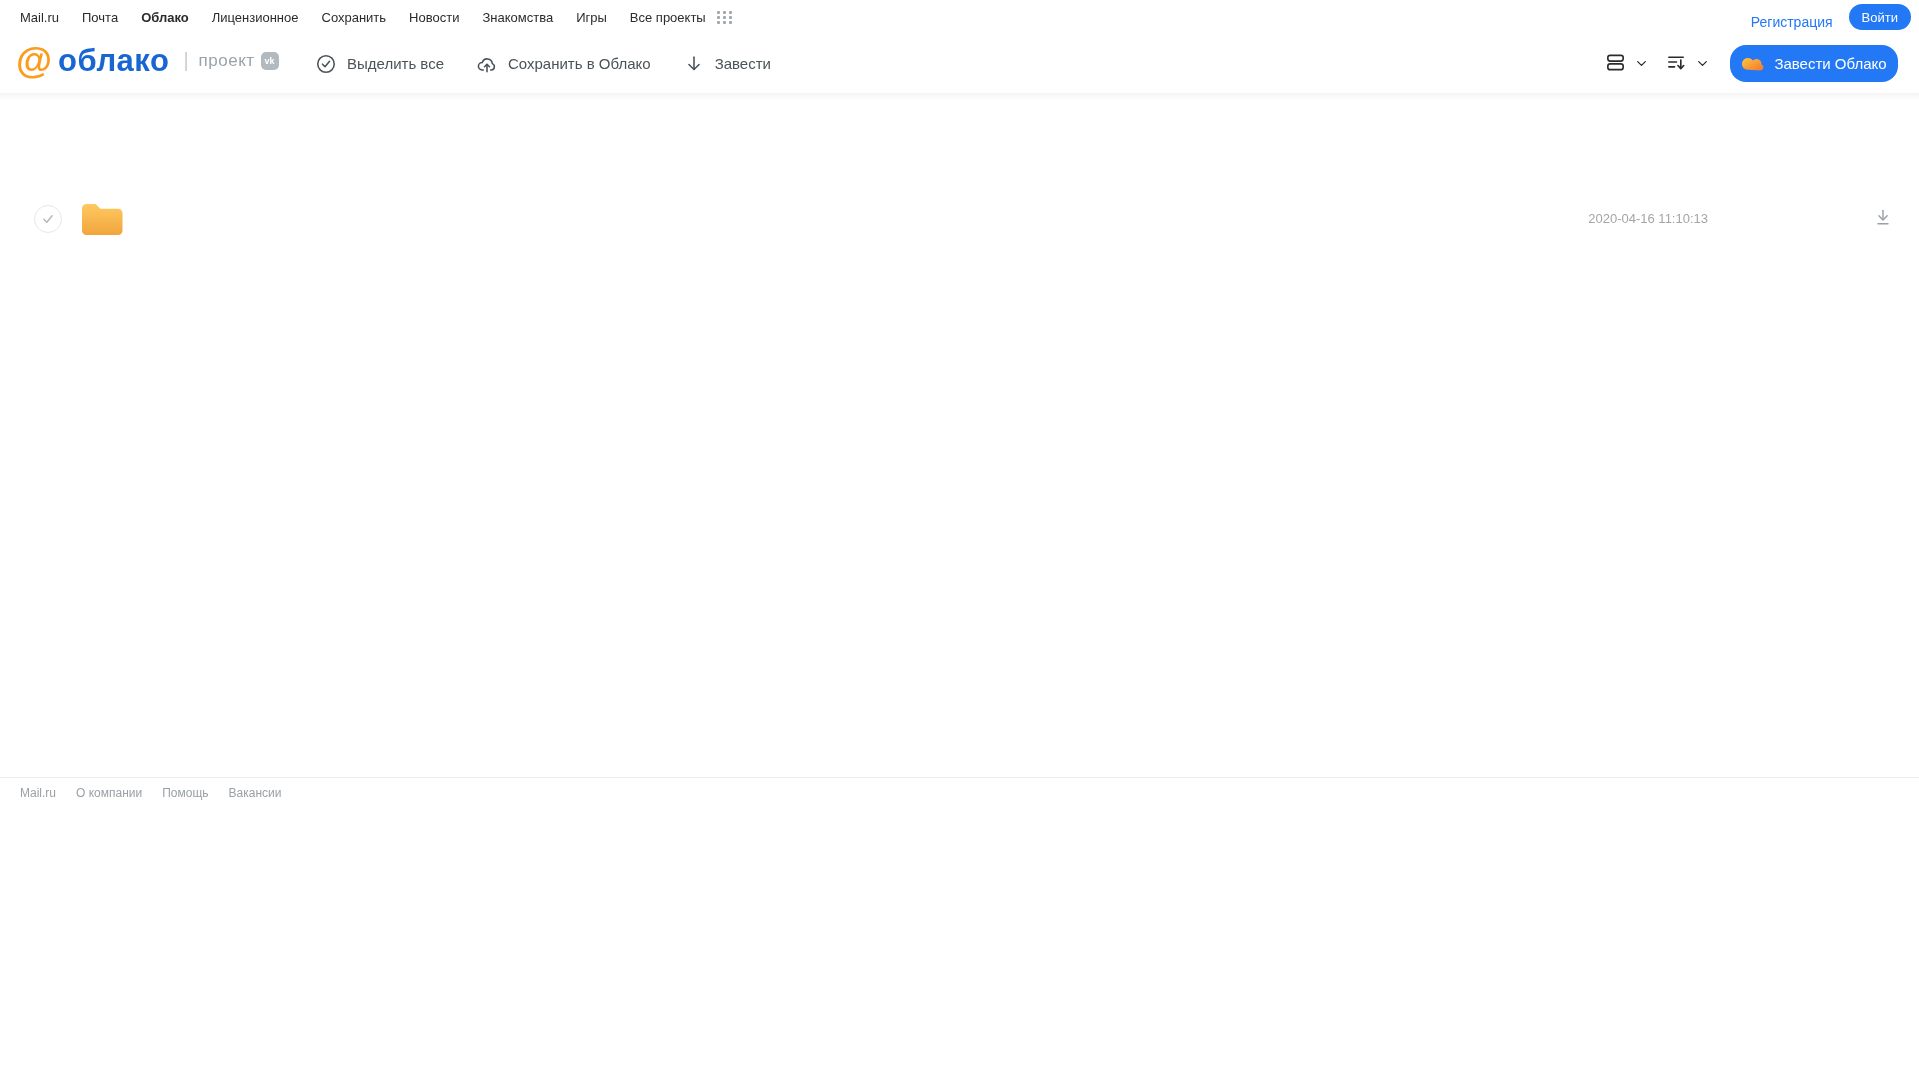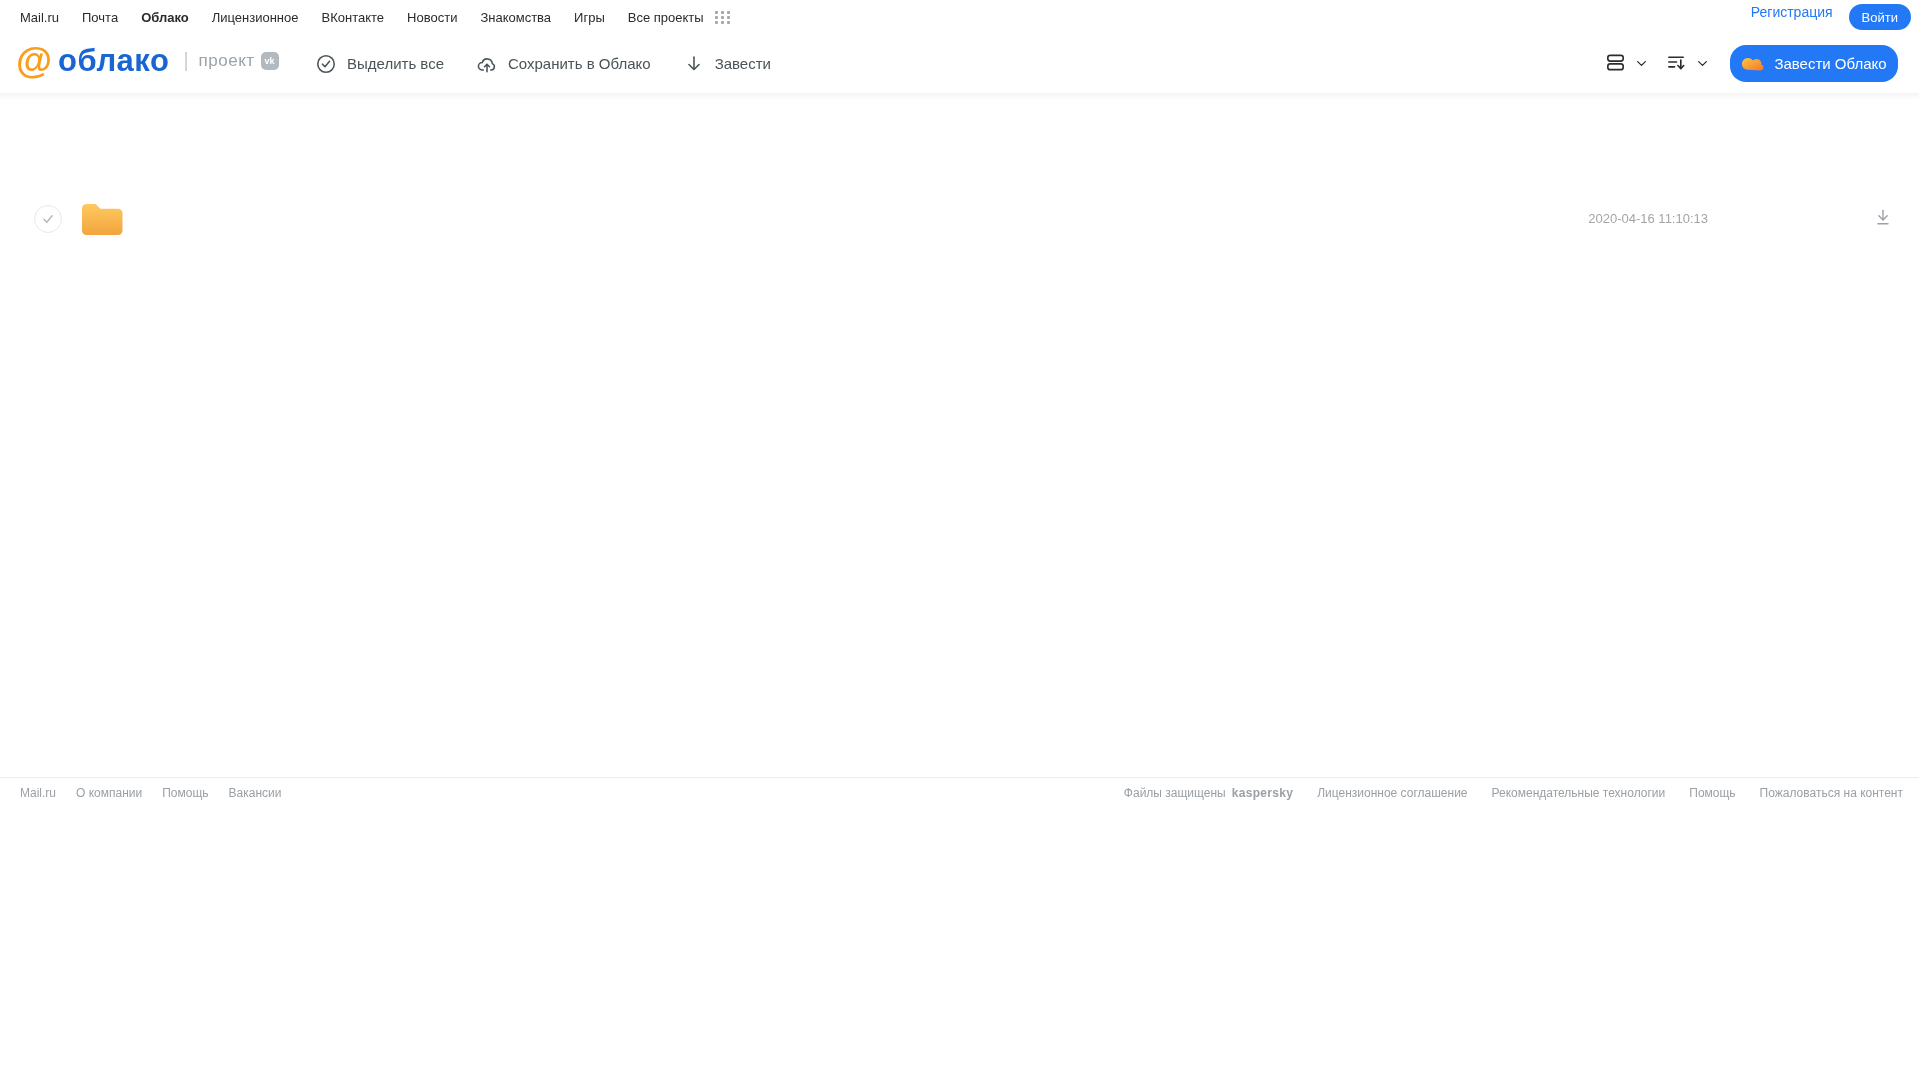--- a/index.html
+++ b/index.html
@@ -7,21 +7,21 @@
   .page { position:relative; width:1919px; height:807px; background:#fff;text-decoration:underline; }
 
   
   .topnav { position:absolute; top:0; left:0; width:100%; height:34px; display:flex; align-items:center; padding:0 8px 0 20px; }
   .topnav-links { display:flex; align-items:center; gap:23px; }
   .topnav-links a { font-size:13px; color:#2b2b2b; text-decoration:none; white-space:nowrap; cursor:pointer; }
   .topnav-links a.active { font-weight:700; }
   .grid-icon { display:grid; grid-template-columns:repeat(3,4px); grid-gap:2px; margin-left:-12px; cursor:pointer; }
   .grid-icon i { width:3px; height:3px; border-radius:1px; background:#a0a7ad; }
   .topnav-spacer { flex:1; }
-  .topnav-auth { display:flex; align-items:flex-start; gap:16px; }
+  .topnav-auth { display:flex; align-items:flex-end; gap:16px; }
   .reg-link { font-size:14px; color:#2378f5; text-decoration:none; cursor:pointer; }
   .login-btn { background:#2378f5; color:#fff; border:none; border-radius:14px; height:26px; padding:0 13px; font-size:13px; font-family:inherit; cursor:pointer; }
 
   
   .header { position:absolute; top:34px; left:0; width:100%; height:59px; }
   .header-shadow { position:absolute; top:93px; left:0; width:100%; height:7px;
     background:linear-gradient(#ececec, rgba(255,255,255,0)); opacity:.55; }
   .logo { position:absolute; left:16px; top:8px; display:flex; align-items:center; cursor:pointer; }
   .logo-at { font-size:37px; font-weight:700; color:#fb9d1c; line-height:1; margin-right:6px; }
   .logo-word { font-size:31px; font-weight:700; color:#1966d2; letter-spacing:.5px; line-height:1; }
@@ -68,21 +68,21 @@
 <body>
 
 <div class="page">
 
   <div class="topnav">
     <div class="topnav-links">
       <a>Mail.ru</a>
       <a>Почта</a>
       <a class="active">Облако</a>
       <a>Лицензионное</a>
-      <a>ВКонтакте</a>
+      <a>Сохранить</a>
       <a>Новости</a>
       <a>Знакомства</a>
       <a>Игры</a>
       <a>Все проекты</a>
       <span class="grid-icon">
         <i></i>
           <i></i>
           <i></i>
           <i></i>
           <i></i>
@@ -216,25 +216,15 @@
   </div>
 
   <div class="footer">
     <div class="footer-left">
       <a>Mail.ru</a>
       <a>О компании</a>
       <a>Помощь</a>
       <a>Вакансии</a>
     </div>
     <div class="footer-spacer"></div>
-    <div class="footer-right">
-      <span class="protected">
-        <span>Файлы защищены</span>
-        <a class="kaspersky">kaspersky</a>
-      </span>
-      <a>Лицензионное соглашение</a>
-      <a>Рекомендательные технологии</a>
-      <a>Помощь</a>
-      <a>Пожаловаться на контент</a>
-    </div>
   </div>
 
 </div>
 
 </body></html>

